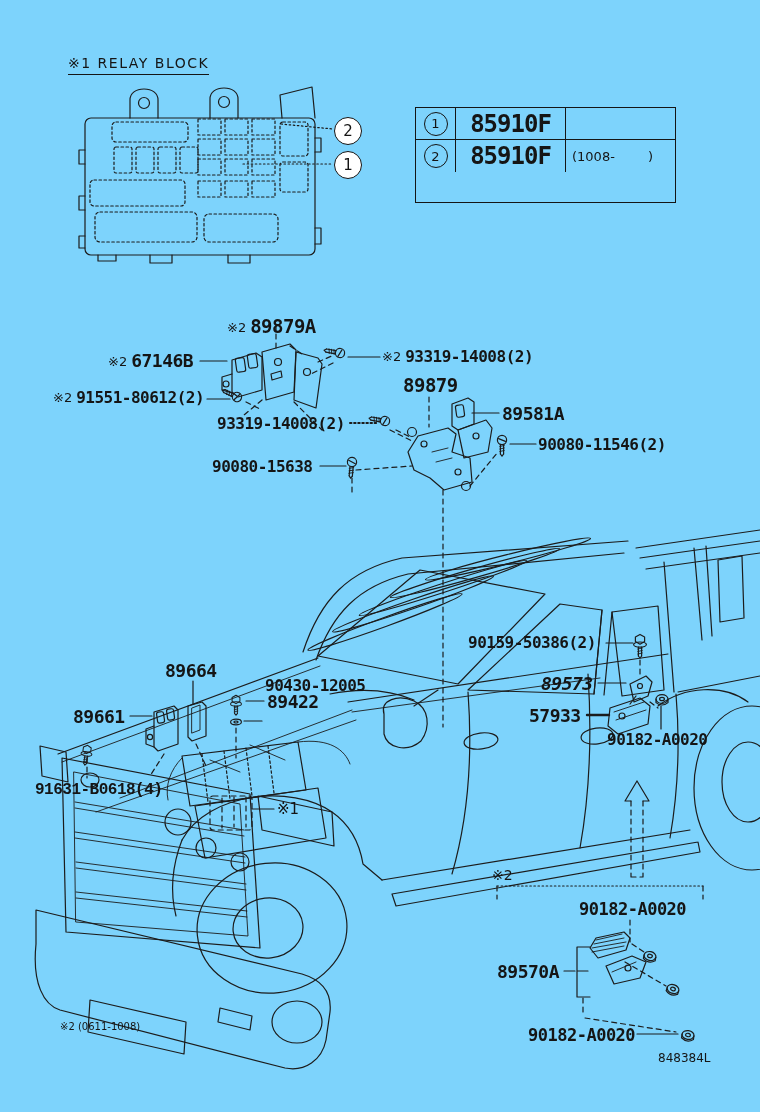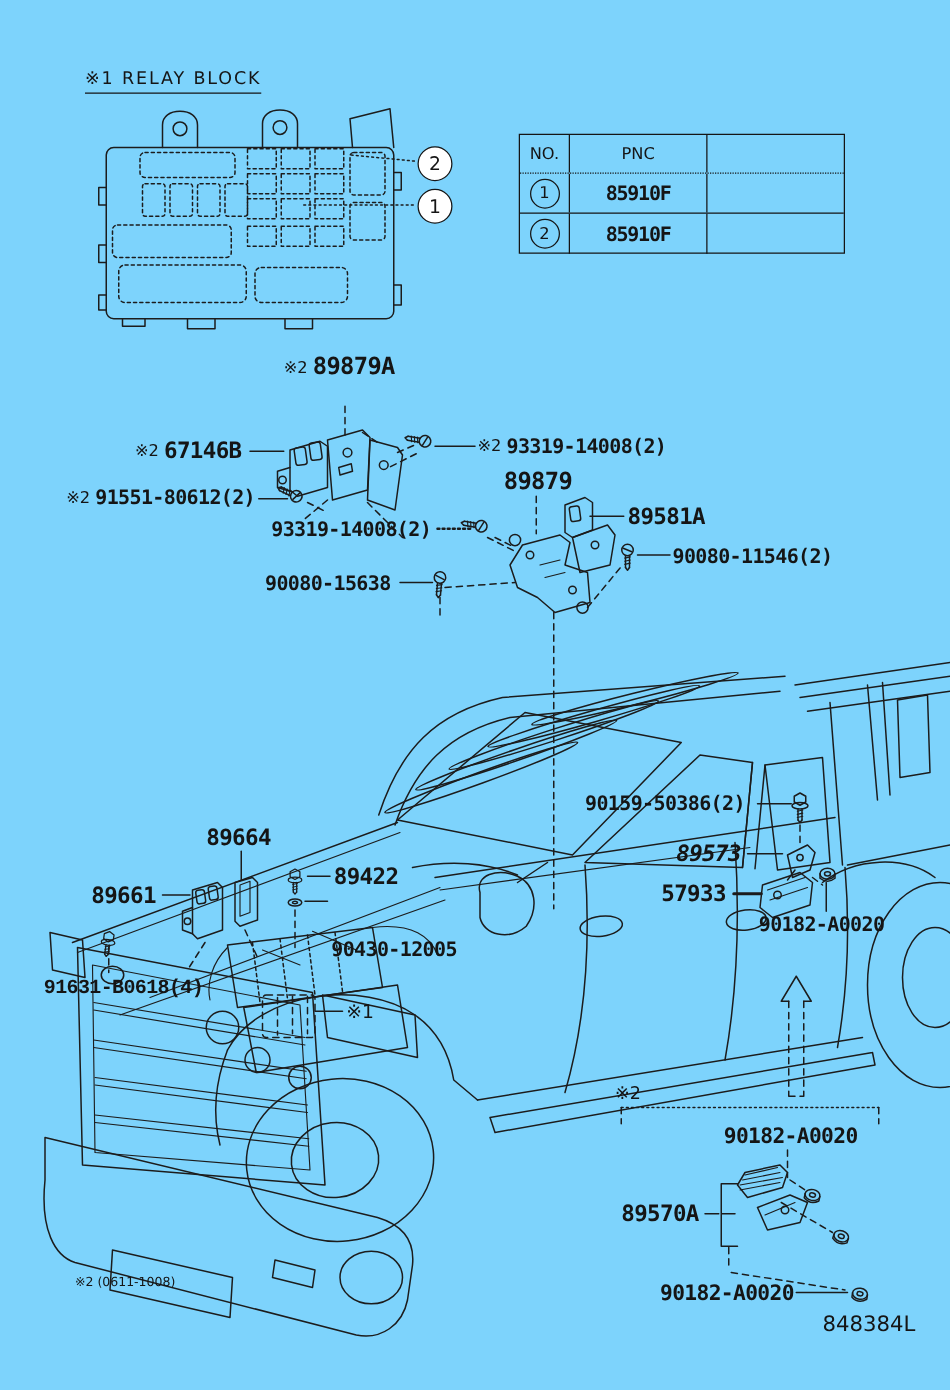--- a/index.html
+++ b/index.html
@@ -24,21 +24,21 @@
          border-bottom:1.5px solid #151515;padding-bottom:3px;white-space:nowrap;}
   .ptable{position:absolute;left:415px;top:107px;width:261px;height:96px;
           border:1.6px solid #151515;box-sizing:border-box;font-size:13px;}
   .trow{display:flex;box-sizing:border-box;height:32px;align-items:center;}
   .trow.hdr{height:31px;border-bottom:1.4px dotted #151515;}
   .trow.r1{border-bottom:1.2px solid #151515;}
   .tc{box-sizing:border-box;height:100%;display:flex;align-items:center;}
   .c-no{width:40px;justify-content:center;border-right:1.2px solid #151515;}
   .c-pnc{width:110px;justify-content:center;border-right:1.2px solid #151515;}
   .c-spec{width:107px;justify-content:flex-start;padding-left:6px;white-space:pre;}
-  .pncv{font-family:"DejaVu Sans Mono",monospace;font-weight:bold;font-size:16px;letter-spacing:-1px;}
+  .pncv{font-family:"DejaVu Sans Mono",monospace;font-weight:bold;font-size:24px;letter-spacing:-1px;}
   .circ{display:inline-flex;align-items:center;justify-content:center;
         width:22px;height:22px;border:1.3px solid #151515;border-radius:50%;
         font-size:13px;font-weight:normal;}
   .callout{position:absolute;width:26px;height:26px;border:1.4px solid #151515;border-radius:50%;
            display:flex;align-items:center;justify-content:center;font-size:15px;background:#fff;}
 </style>
 </head>
 <body>
 
 <div class="stage">
@@ -338,67 +338,63 @@
   <div class="title">※1 RELAY BLOCK</div>
 
   <div class="callout" style="left:334px;top:117px;">
     <span>2</span>
   </div>
   <div class="callout" style="left:334px;top:151px;">
     <span>1</span>
   </div>
 
   <div class="ptable">
-    <div class="trow hdr">
-      <div class="tc c-no">NO.</div>
-      <div class="tc c-pnc">PNC</div>
-      <div class="tc c-spec"></div>
-    </div>
     <div class="trow r1">
       <div class="tc c-no">
           <span class="circ">1</span>
         </div>
       <div class="tc c-pnc">
           <span class="pncv">85910F</span>
         </div>
       <div class="tc c-spec"></div>
     </div>
     <div class="trow">
       <div class="tc c-no">
           <span class="circ">2</span>
         </div>
       <div class="tc c-pnc">
           <span class="pncv">85910F</span>
         </div>
+      <div class="tc c-spec">(1008-        )</div>
     </div>
   </div>
 
-  <div class="pn s19" style="left:227px;top:284px;"><span class="pfx">※2</span><span>89879A</span></div>
+  <div class="pn s19" style="left:227px;top:317px;"><span class="pfx">※2</span><span>89879A</span></div>
   <div class="pn s18" style="left:108px;top:352px;"><span class="pfx">※2</span><span>67146B</span></div>
   <div class="pn s16" style="left:382px;top:349px;"><span class="pfx">※2</span><span>93319-14008(2)</span></div>
   <div class="pn s16" style="left:53px;top:390px;"><span class="pfx">※2</span><span>91551-80612(2)</span></div>
   <div class="pn s16" style="left:217px;top:416px;">93319-14008(2)</div>
   <div class="pn s19" style="left:403px;top:376px;">89879</div>
   <div class="pn s18" style="left:502px;top:405px;">89581A</div>
   <div class="pn s16" style="left:538px;top:437px;">90080-11546(2)</div>
   <div class="pn s16" style="left:212px;top:459px;">90080-15638</div>
 
   <div class="pn s18" style="left:165px;top:662px;">89664</div>
   <div class="pn s18" style="left:73px;top:708px;">89661</div>
   <div class="pn s18" style="left:267px;top:693px;">89422</div>
-  <div class="pn s16" style="left:265px;top:752px;">90430-12005</div>
+  <div class="pn s16" style="left:265px;top:678px;">90430-12005</div>
   <div class="pn s16" style="left:35px;top:782px;font-family:Liberation Mono, monospace;">91631-B0618(4)</div>
   <div class="ref" style="left:277px;top:802px;">※1</div>
 
   <div class="pn s16" style="left:468px;top:635px;">90159-50386(2)</div>
   <div class="pn s18" style="left:541px;top:675px;font-style:italic;">89573</div>
   <div class="pn s18" style="left:529px;top:707px;">57933</div>
   <div class="pn s16" style="left:607px;top:732px;">90182-A0020</div>
 
   <div class="ref" style="left:492px;top:868px;font-size:14px;">※2</div>
   <div class="pn s17" style="left:579px;top:901px;">90182-A0020</div>
   <div class="pn s18" style="left:497px;top:963px;">89570A</div>
   <div class="pn s17" style="left:528px;top:1027px;">90182-A0020</div>
 
   <div class="note" style="left:60px;top:1022px;">※2 (0611-1008)</div>
-  <div class="note" style="left:658px;top:1052px;font-size:17px;">848384L</div>
+  <div class="note" style="left:658px;top:1052px;font-size:12px;">848384L</div>
 
 </div>
 
 </body></html>

